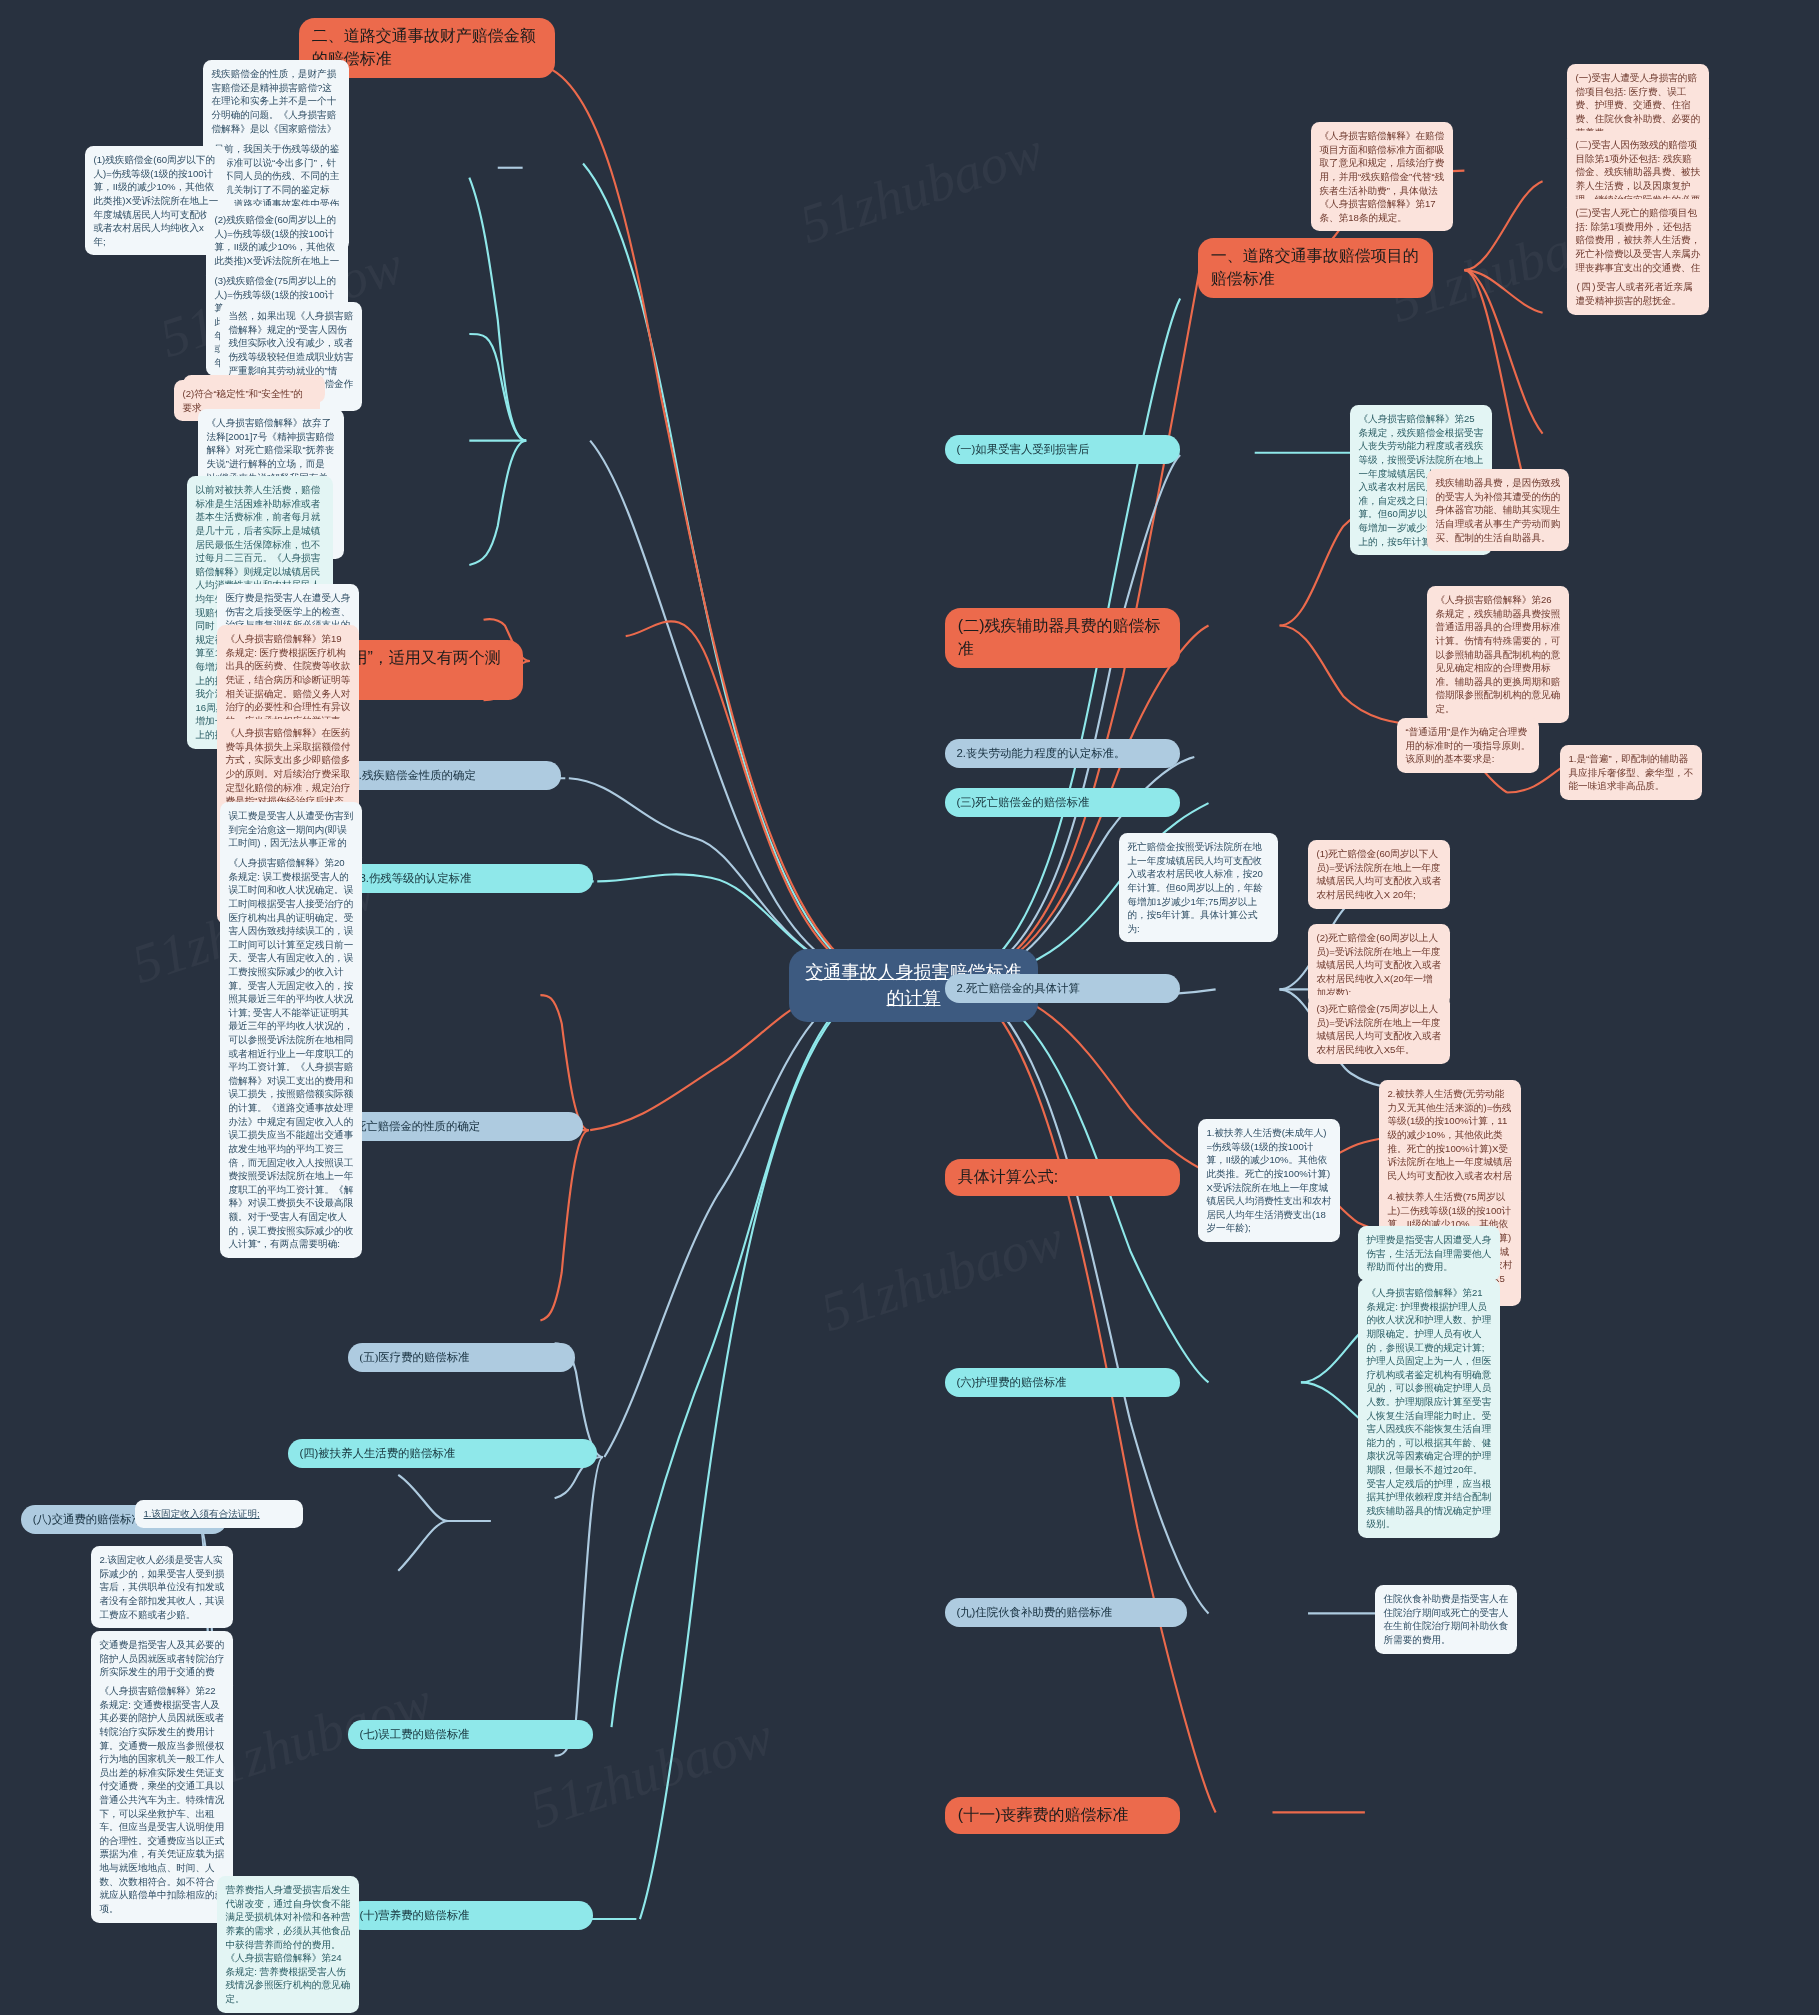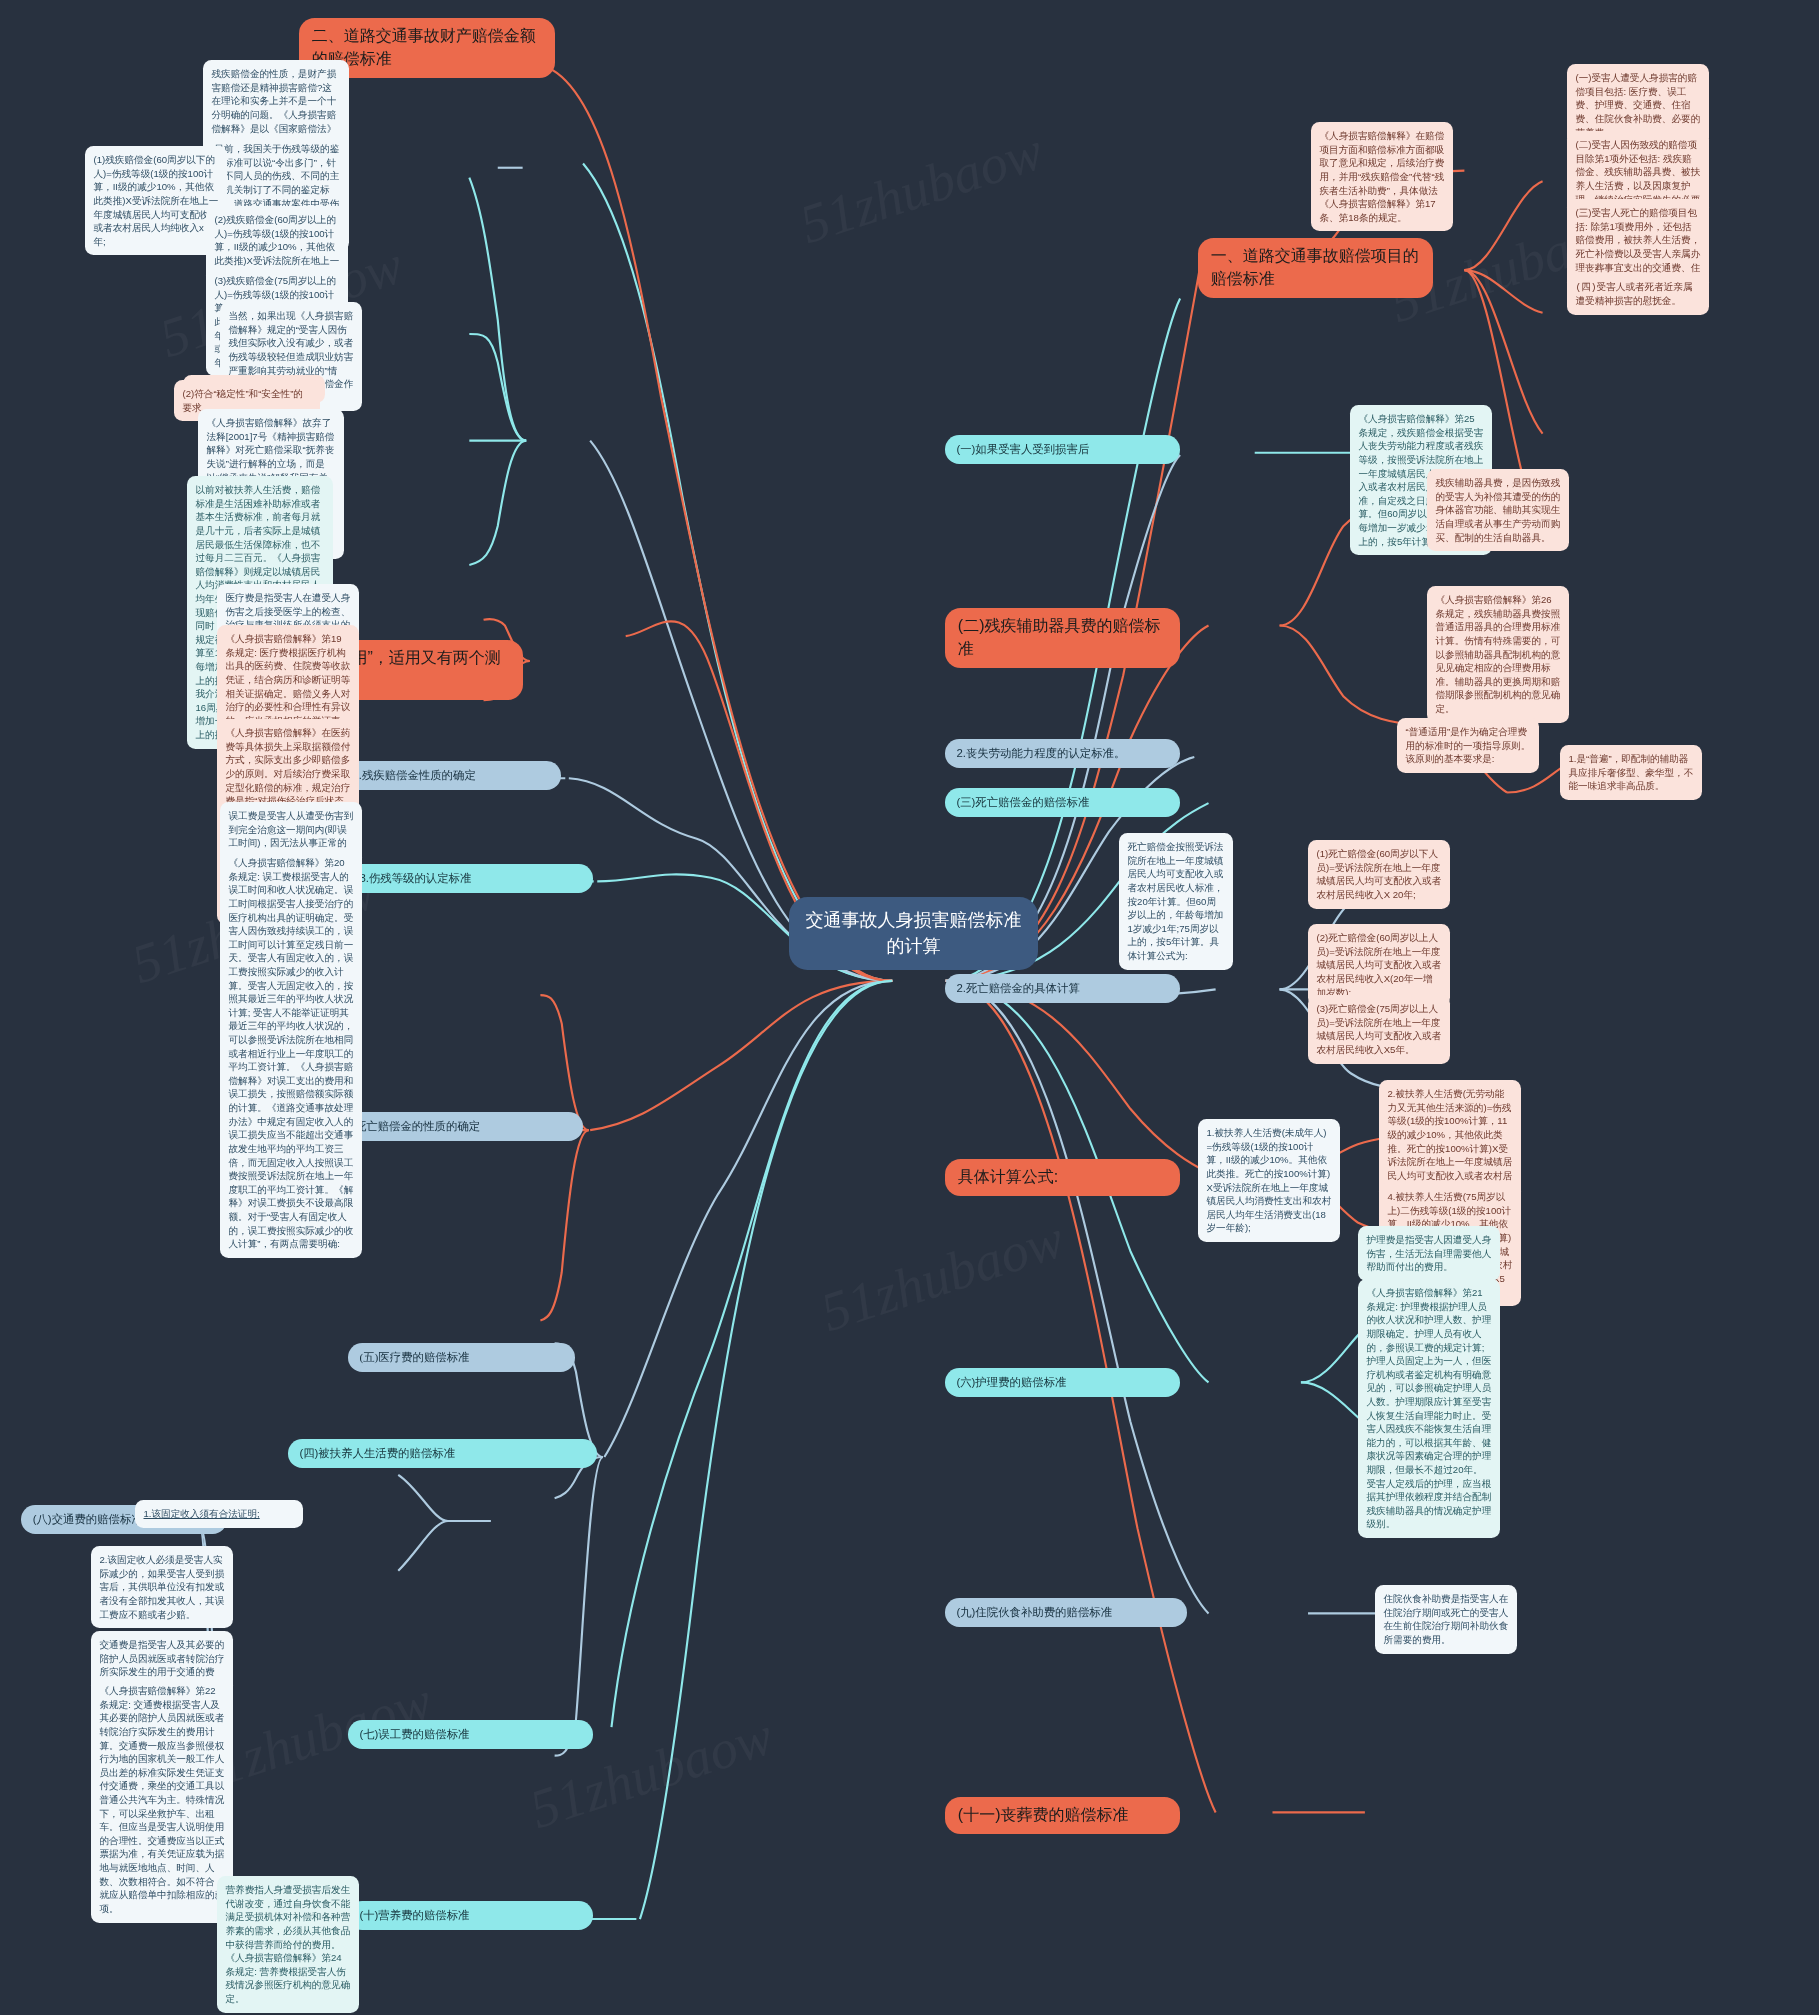--- a/index.html
+++ b/index.html
@@ -171,21 +171,21 @@
   </svg>
 
   <div class="wm" style="left:156px; top:270px;">51zhubaow</div>
   <div class="wm" style="left:796px; top:156px;">51zhubaow</div>
   <div class="wm" style="left:1386px; top:235px;">51zhubaow</div>
   <div class="wm" style="left:128px; top:896px;">51zhubaow</div>
   <div class="wm" style="left:817px; top:1244px;">51zhubaow</div>
   <div class="wm" style="left:185px; top:1706px;">51zhubaow</div>
   <div class="wm" style="left:526px; top:1741px;">51zhubaow</div>
 
-  <div class="node n-root" style="left:789px; top:897px; width:249px;">交通事故人身损害赔偿标准的计算</div>
+  <div class="node n-root" style="left:789px; top:949px; width:249px;text-decoration:underline;">交通事故人身损害赔偿标准的计算</div>
 
   <div class="node n-orange" style="left:299px; top:18px; width:256px;">二、道路交通事故财产赔偿金额的赔偿标准</div>
 
   <div class="node n-orange" style="left:1198px; top:238px; width:235px;">一、道路交通事故赔偿项目的赔偿标准</div>
 
   <div class="node n-orange" style="left:288px; top:640px; width:235px;">2.是“适用”，适用又有两个测试标准:</div>
 
   <div class="node n-blue" style="left:341px; top:761px; width:220px;">1.残疾赔偿金性质的确定</div>
 
   <div class="node n-cyan" style="left:348px; top:864px; width:245px;">3.伤残等级的认定标准</div>
@@ -273,21 +273,21 @@
   <div class="node n-mint" style="left:1350px; top:405px; width:142px;">《人身损害赔偿解释》第25条规定，残疾赔偿金根据受害人丧失劳动能力程度或者残疾等级，按照受诉法院所在地上一年度城镇居民人均可支配收入或者农村居民人均纯收入标准，自定残之日起按20计算。但60周岁以上的，年龄每增加一岁减少1年;75周岁以上的，按5年计算。</div>
 
   <div class="node n-pink" style="left:1427px; top:469px; width:142px;">残疾辅助器具费，是因伤致残的受害人为补偿其遭受的伤的身体器官功能、辅助其实现生活自理或者从事生产劳动而购买、配制的生活自助器具。</div>
 
   <div class="node n-pink" style="left:1427px; top:586px; width:142px;">《人身损害赔偿解释》第26条规定，残疾辅助器具费按照普通适用器具的合理费用标准计算。伤情有特殊需要的，可以参照辅助器具配制机构的意见见确定相应的合理费用标准。辅助器具的更换周期和赔偿期限参照配制机构的意见确定。</div>
 
   <div class="node n-pink" style="left:1397px; top:718px; width:142px;">“普通适用”是作为确定合理费用的标准时的一项指导原则。该原则的基本要求是:</div>
 
   <div class="node n-pink" style="left:1560px; top:745px; width:142px;">1.是“普遍”，即配制的辅助器具应排斥奢侈型、豪华型，不能一味追求非高品质。</div>
 
-  <div class="node n-card" style="left:1119px; top:833px; width:114px;">死亡赔偿金按照受诉法院所在地上一年度城镇居民人均可支配收入或者农村居民收人标准，按20年计算。但60周岁以上的，年龄每增加1岁减少1年;75周岁以上的，按5年计算。具体计算公式为:</div>
+  <div class="node n-card" style="left:1119px; top:833px; width:159px;">死亡赔偿金按照受诉法院所在地上一年度城镇居民人均可支配收入或者农村居民收人标准，按20年计算。但60周岁以上的，年龄每增加1岁减少1年;75周岁以上的，按5年计算。具体计算公式为:</div>
 
   <div class="node n-pink" style="left:1308px; top:840px; width:142px;">(1)死亡赔偿金(60周岁以下人员)=受诉法院所在地上一年度城镇居民人均可支配收入或者农村居民纯收入X 20年;</div>
 
   <div class="node n-pink" style="left:1308px; top:924px; width:142px;">(2)死亡赔偿金(60周岁以上人员)=受诉法院所在地上一年度城镇居民人均可支配收入或者农村居民纯收入X(20年一增加岁数);</div>
 
   <div class="node n-pink" style="left:1308px; top:995px; width:142px;">(3)死亡赔偿金(75周岁以上人员)=受诉法院所在地上一年度城镇居民人均可支配收入或者农村居民纯收入X5年。</div>
 
   <div class="node n-card" style="left:1198px; top:1119px; width:142px;">1.被扶养人生活费(未成年人)=伤残等级(1级的按100计算，II级的减少10%。其他依此类推。死亡的按100%计算)X受诉法院所在地上一年度城镇居民人均消费性支出和农村居民人均年生活消费支出(18岁一年龄);</div>
 
   <div class="node n-pink" style="left:1379px; top:1080px; width:142px;">2.被扶养人生活费(无劳动能力又无其他生活来源的)=伤残等级(1级的按100%计算，11级的减少10%，其他依此类推。死亡的按100%计算)X受诉法院所在地上一年度城镇居民人均可支配收入或者农村居民人均年生活消费支出X20年;</div>

